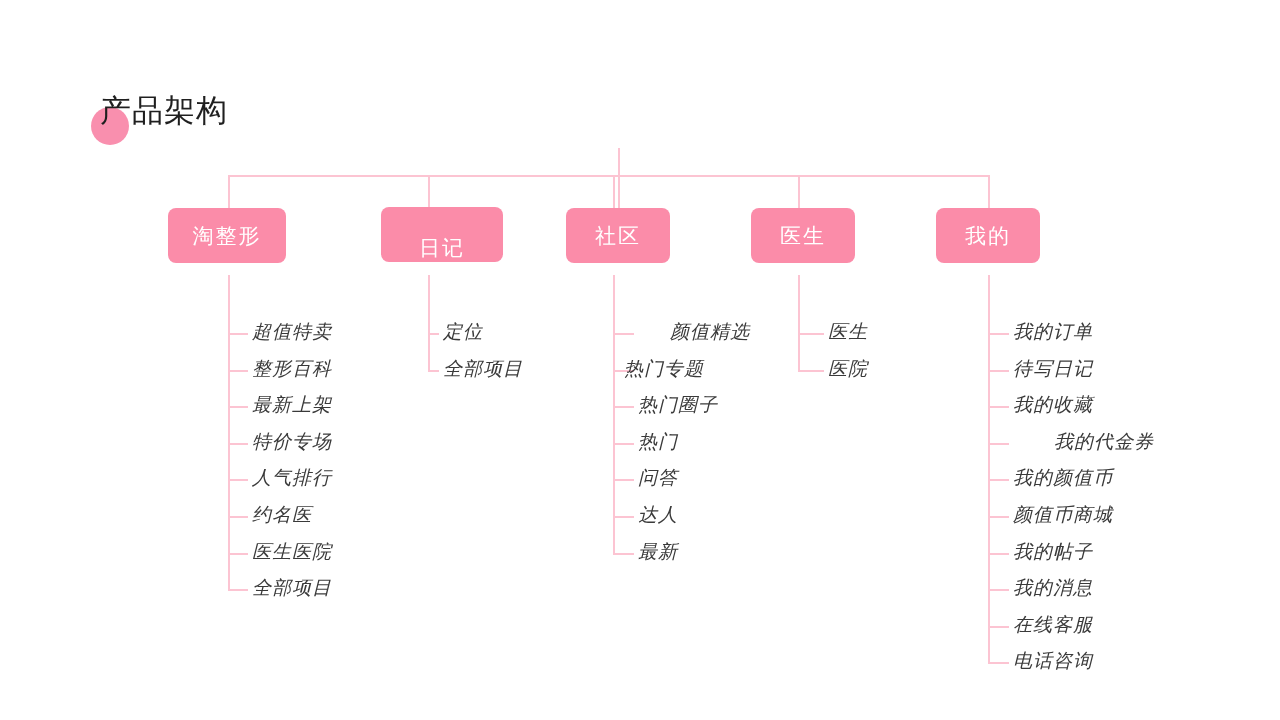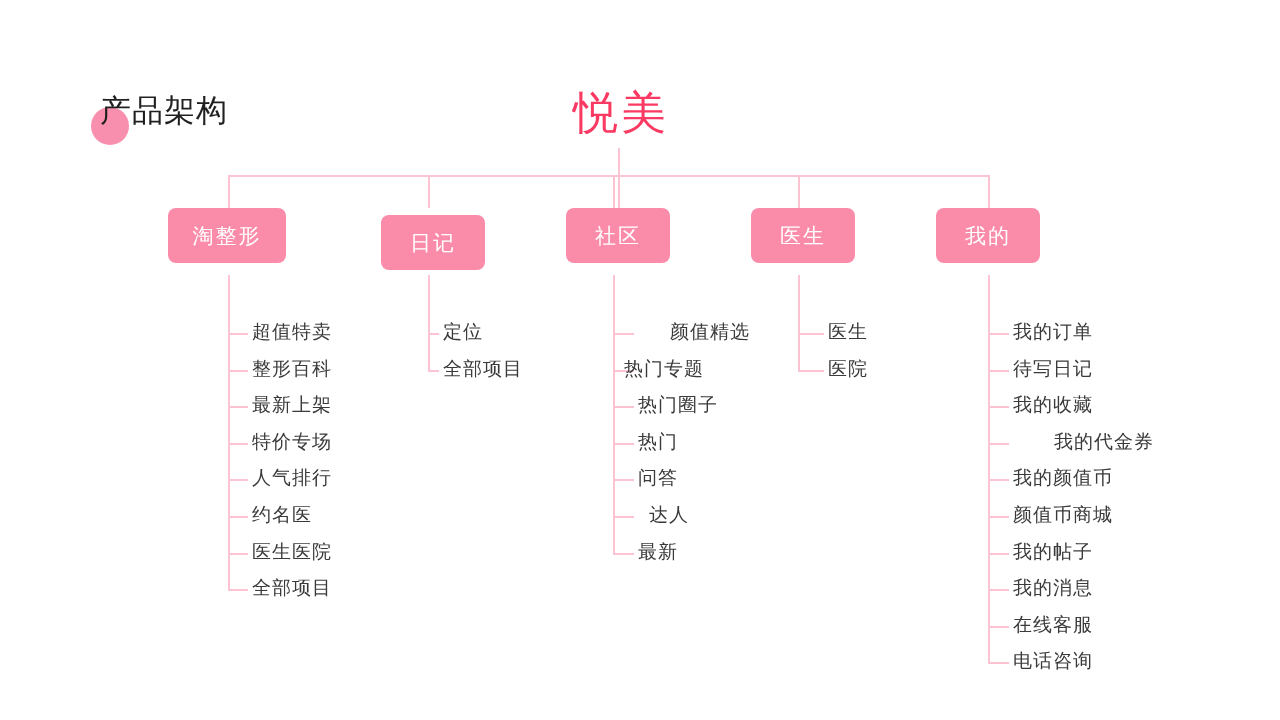--- a/index.html
+++ b/index.html
@@ -82,36 +82,36 @@
   
   .leaf {
     position: absolute;
     height: 20px;
     display: flex;
     align-items: center;
     font-size: 19px;
     color: #3a3a3a;
     letter-spacing: 1px;
     white-space: nowrap;
+    font-style: italic;
   }
   .branch-stub {
     position: absolute;
     height: 2px;
     width: 22px;
     background: #fcc4d2;
   }
 </style>
 </head>
 <body>
 
 <div id="canvas">
 
   <div class="deco-circle"></div>
   <div class="page-title">产品架构</div>
-  <div class="brand-title">悦美</div>
 
   <div id="tree-layer">
       <div class="vline" style="left:618px; top:148px; height:60px;"></div>
       <div class="hline" style="left:228px; top:175px; width:762px;"></div>
       <div class="vline" style="left:228px; top:175px; height:33px;"></div>
       <div class="node" style="left:168px; top:208px; width:118px;">
         <span>淘整形</span>
       </div>
       <div class="vline" style="left:228px; top:275px; height:315.20000000000005px;"></div>
       <div class="branch-stub" style="left:228px; top:333px; width:20px;"></div>
@@ -124,21 +124,21 @@
       <div class="leaf" style="left:252px; top:432px;">特价专场</div>
       <div class="branch-stub" style="left:228px; top:479px; width:20px;"></div>
       <div class="leaf" style="left:252px; top:468px;">人气排行</div>
       <div class="branch-stub" style="left:228px; top:516px; width:20px;"></div>
       <div class="leaf" style="left:252px; top:505px;">约名医</div>
       <div class="branch-stub" style="left:228px; top:553px; width:20px;"></div>
       <div class="leaf" style="left:252px; top:542px;">医生医院</div>
       <div class="branch-stub" style="left:228px; top:589px; width:20px;"></div>
       <div class="leaf" style="left:252px; top:578px;">全部项目</div>
       <div class="vline" style="left:428px; top:175px; height:33px;"></div>
-      <div class="node" style="left:381px; top:215px; width:104px;">
+      <div class="node" style="left:381px; top:207px; width:122px;align-items:flex-end;">
         <span>日记</span>
       </div>
       <div class="vline" style="left:428px; top:275px; height:95.60000000000002px;"></div>
       <div class="branch-stub" style="left:428px; top:333px; width:11px;"></div>
       <div class="leaf" style="left:443px; top:322px;">定位</div>
       <div class="branch-stub" style="left:428px; top:370px; width:11px;"></div>
       <div class="leaf" style="left:443px; top:359px;">全部项目</div>
       <div class="vline" style="left:613px; top:175px; height:33px;"></div>
       <div class="node" style="left:566px; top:208px; width:104px;">
         <span>社区</span>
@@ -148,21 +148,21 @@
       <div class="leaf" style="left:638px; top:322px;margin-left:32px;">颜值精选</div>
       <div class="branch-stub" style="left:613px; top:370px; width:21px;"></div>
       <div class="leaf" style="left:624px; top:359px;">热门专题</div>
       <div class="branch-stub" style="left:613px; top:406px; width:21px;"></div>
       <div class="leaf" style="left:638px; top:395px;">热门圈子</div>
       <div class="branch-stub" style="left:613px; top:443px; width:21px;"></div>
       <div class="leaf" style="left:638px; top:432px;">热门</div>
       <div class="branch-stub" style="left:613px; top:479px; width:21px;"></div>
       <div class="leaf" style="left:638px; top:468px;">问答</div>
       <div class="branch-stub" style="left:613px; top:516px; width:21px;"></div>
-      <div class="leaf" style="left:638px; top:505px;margin-left:11px;">达人</div>
+      <div class="leaf" style="left:638px; top:505px;">达人</div>
       <div class="branch-stub" style="left:613px; top:553px; width:21px;"></div>
       <div class="leaf" style="left:638px; top:542px;">最新</div>
       <div class="vline" style="left:798px; top:175px; height:33px;"></div>
       <div class="node" style="left:751px; top:208px; width:104px;">
         <span>医生</span>
       </div>
       <div class="vline" style="left:798px; top:275px; height:95.60000000000002px;"></div>
       <div class="branch-stub" style="left:798px; top:333px; width:26px;"></div>
       <div class="leaf" style="left:828px; top:322px;">医生</div>
       <div class="branch-stub" style="left:798px; top:370px; width:26px;"></div>

